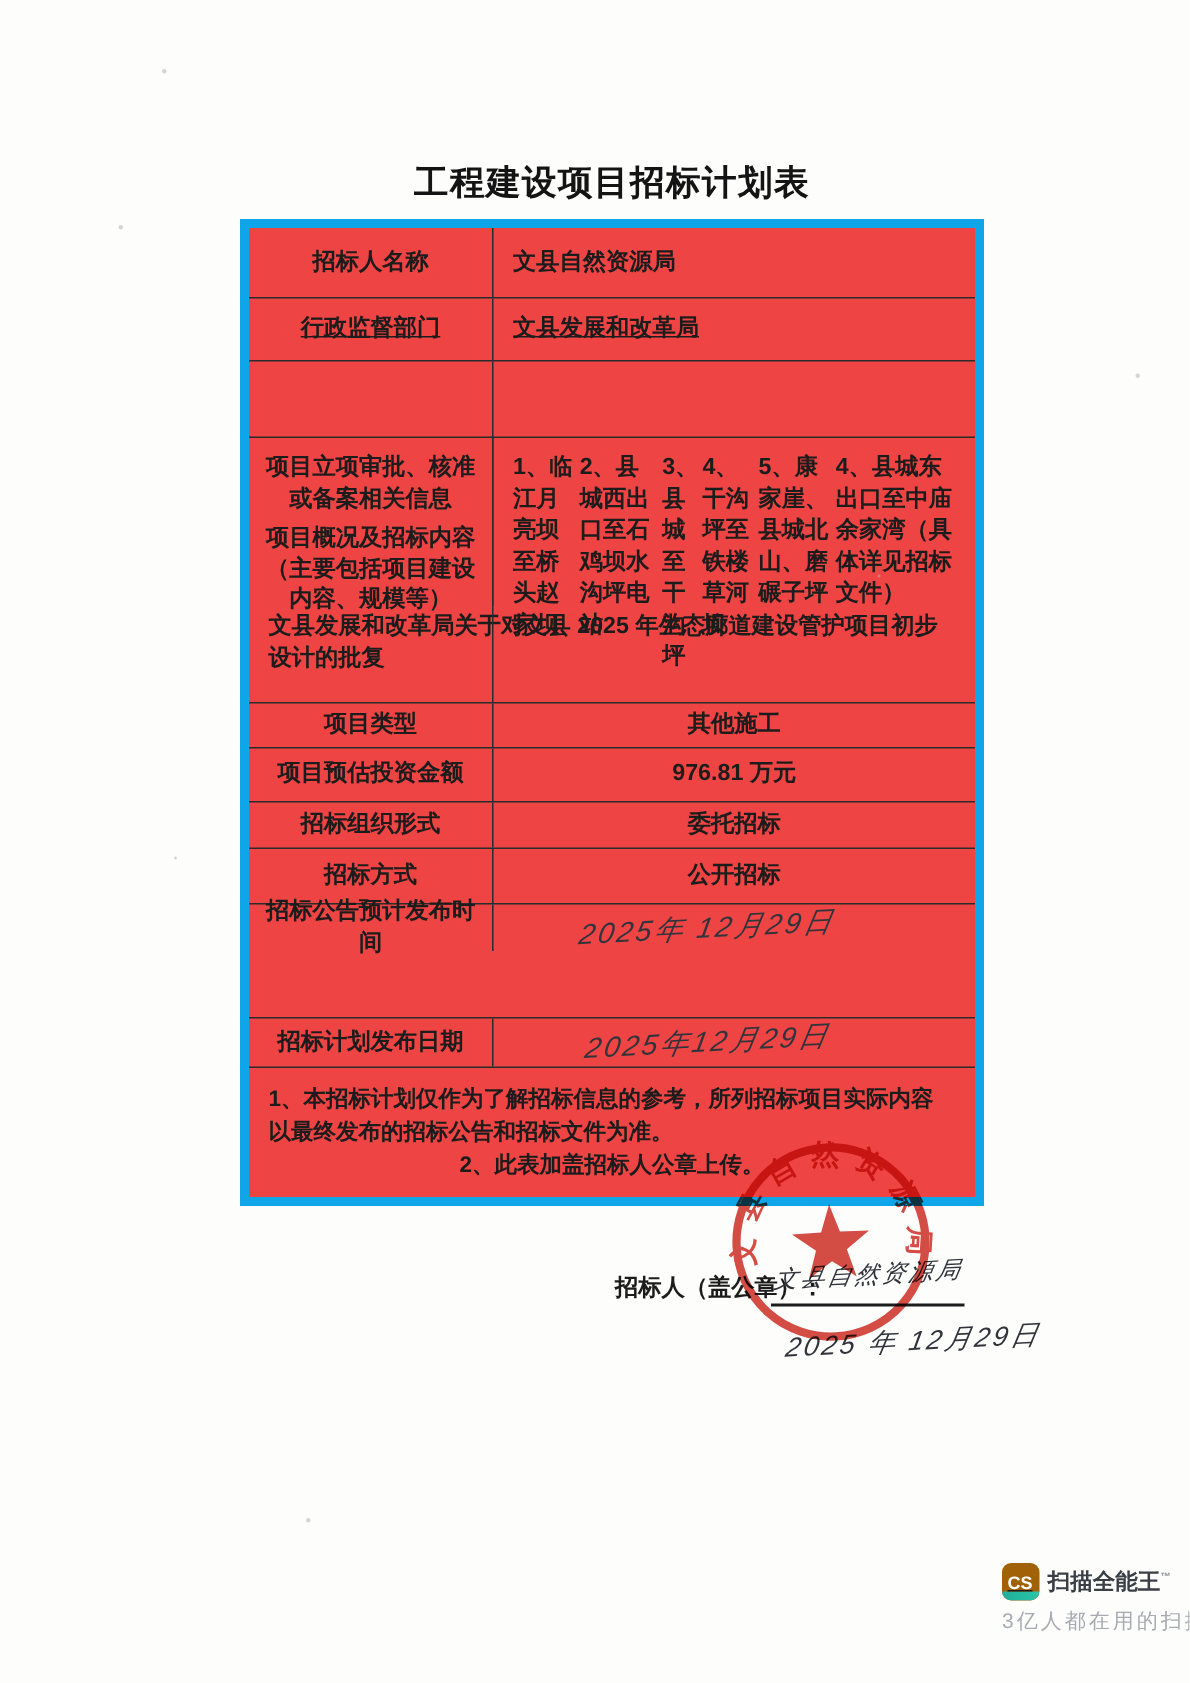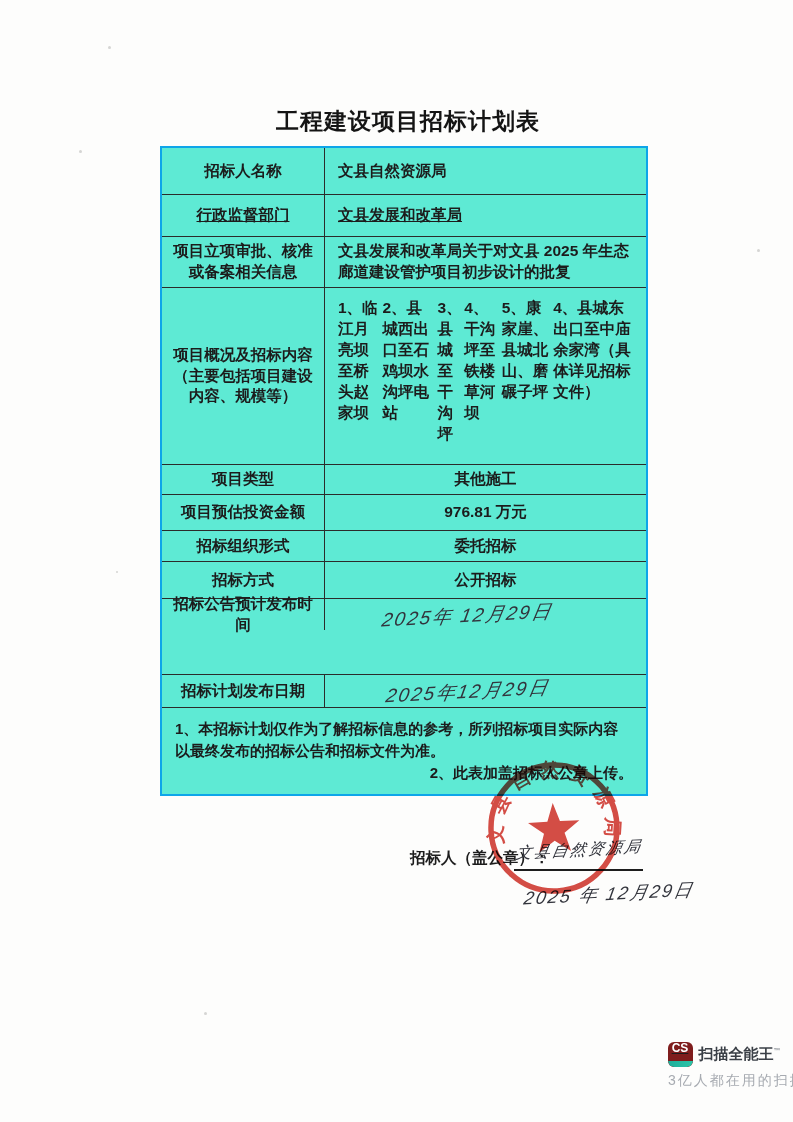--- a/index.html
+++ b/index.html
@@ -8,35 +8,35 @@
     font-family:"Liberation Sans","DejaVu Sans",sans-serif;color:#1c1c1c;
     overflow:hidden;
   }
   .title{
     position:absolute;left:160px;top:100px;width:484px;margin:6px;
     font-size:23px;font-weight:700;text-align:center;letter-spacing:1px;color:#141414;
   }
   
   .doc-table{
     position:absolute;left:160px;top:146px;width:484px;
-    border:2px solid #0ea5e9;background:#5eead4;
+    border:6px solid #0ea5e9;background:#ef4444;
   }
   .t-row{display:flex;border-top:1.5px solid #2b2b2b;box-sizing:border-box;}
   .t-row:first-child{border-top:none;}
   .cell{box-sizing:border-box;font-size:15.5px;font-weight:600;line-height:1.35;}
   .cell-label{
     width:163px;flex:0 0 163px;border-right:1.5px solid #2b2b2b;
     display:flex;align-items:center;justify-content:center;
     text-align:center;padding:4px 10px;
   }
   .cell-value{flex:1;display:flex;align-items:center;padding:4px 13px;}
   .cell-value.center{justify-content:center;text-align:center;}
   .cell-value.list{flex-direction:row;align-items:stretch;justify-content:space-between;padding:10px 13px;}
-  .cell-value.notes{flex-direction:column;align-items:flex-end;justify-content:center;font-size:15px;line-height:1.45;}
-  .r1{height:46px;} .r2{height:45px;} .r3{height:42px;text-decoration:underline;} .r4{height:51px;}
+  .cell-value.notes{flex-direction:column;align-items:center;justify-content:center;font-size:15px;line-height:1.45;}
+  .r1{height:46px;} .r2{height:45px;} .r3{height:42px;text-decoration:underline;} .r4{height:51px;flex-direction:column;}
   .r5{height:177px;} .r6{height:30px;} .r7{height:36px;} .r8{height:31px;}
   .r9{height:37px;} .r10{height:32px;} .r11{height:33px;margin-top:44px;} .r12{height:87px;}
   
   .hand{
     display:inline-block;font-style:italic;letter-spacing:2px;color:#32343c;
     transform:rotate(-3deg) skewX(-13deg);font-weight:400;
   }
   .hand-date-cell{font-size:19px;transform:rotate(-3deg) skewX(-13deg) translateX(-18px);}
   
   .sig-label{position:absolute;left:410px;top:848px;font-size:15.5px;font-weight:600;}
@@ -48,22 +48,22 @@
   .sig-date{position:absolute;left:524px;top:882px;font-size:18px;}
   
   .seal{
     position:absolute;left:478px;top:752px;width:152px;height:152px;
     opacity:.88;mix-blend-mode:multiply;transform:rotate(-3deg);
   }
   
   .cs-wm{position:absolute;left:668px;top:1042px;width:112px;}
   .cs-head{display:flex;align-items:center;justify-content:center;}
   .cs-icon{
-    position:relative;width:25px;height:25px;border-radius:6px;background:#7f1d1d;
-    display:flex;align-items:flex-start;justify-content:center;overflow:hidden;flex:0 0 25px;text-decoration:underline;
+    position:relative;width:25px;height:25px;border-radius:6px;background:#a16207;
+    display:flex;align-items:center;justify-content:center;overflow:hidden;flex:0 0 25px;text-decoration:underline;
   }
   .cs-icon span{color:#fff;font-size:12px;font-weight:800;line-height:1;position:relative;z-index:2;}
   .cs-icon::after{
     content:"";position:absolute;left:0;right:0;bottom:0;height:6px;
     background:linear-gradient(90deg,#1fae9a,#2cc4a8);border-radius:0 0 6px 6px;
   }
   .cs-name{font-size:15px;font-weight:700;color:#3a3f46;margin-left:6px;white-space:nowrap;}
   .cs-name sup{font-size:7px;color:#8b9096;}
   .cs-tagline{
     margin-top:5px;font-size:14px;color:#a7abb1;letter-spacing:2px;

